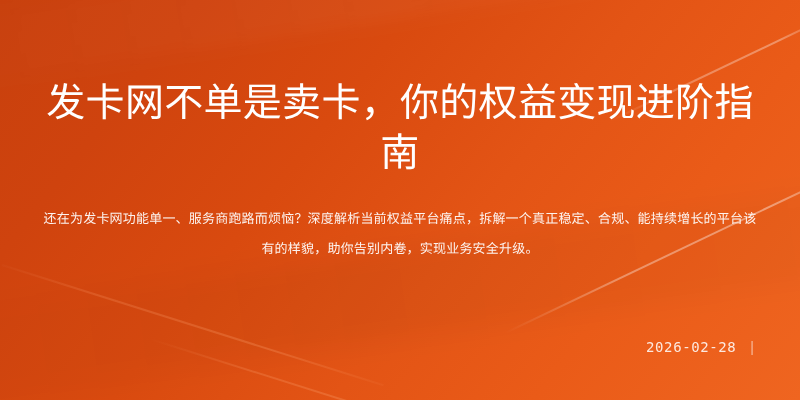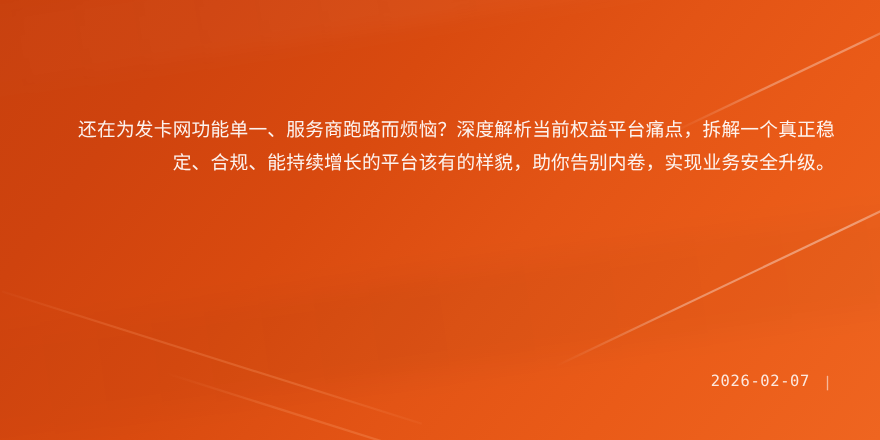--- a/index.html
+++ b/index.html
@@ -136,24 +136,24 @@
     font-weight: 400;
     text-align: center;
     letter-spacing: 0.3px;
     padding: 0 6px;
   }
 
   .cover-subtitle {
     margin: 26px auto 0 auto;
     max-width: 718px;
     color: rgba(255,255,255,0.93);
-    font-size: 17px;
+    font-size: 13px;
     line-height: 30px;
     font-weight: 400;
-    text-align: right;
+    text-align: center;
     letter-spacing: 0.2px;
   }
 
   .spacer { flex: 1 1 auto; }
 
   .meta-row {
     display: flex;
     align-items: center;
     justify-content: flex-end;
     gap: 14px;
@@ -189,25 +189,26 @@
   <div class="streak streak-band-top"></div>
   <div class="streak streak-band-bottom"></div>
   <div class="streak streak-dark-1"></div>
   <div class="streak streak-dark-2"></div>
   <div class="streak streak-bright-1"></div>
   <div class="streak streak-bright-2"></div>
 
   <div class="content">
 
     <div class="title-block">
+      <h1 class="cover-title">发卡网不单是卖卡，你的权益变现进阶指南</h1>
 
       <p class="cover-subtitle">还在为发卡网功能单一、服务商跑路而烦恼？深度解析当前权益平台痛点，拆解一个真正稳定、合规、能持续增长的平台该有的样貌，助你告别内卷，实现业务安全升级。</p>
     </div>
 
     <div class="spacer"></div>
 
     <div class="meta-row">
-      <span class="meta-date">2026-02-07</span>
+      <span class="meta-date">2026-02-28</span>
       <span class="meta-sep">|</span>
     </div>
 
   </div>
 </div>
 
 </body></html>

